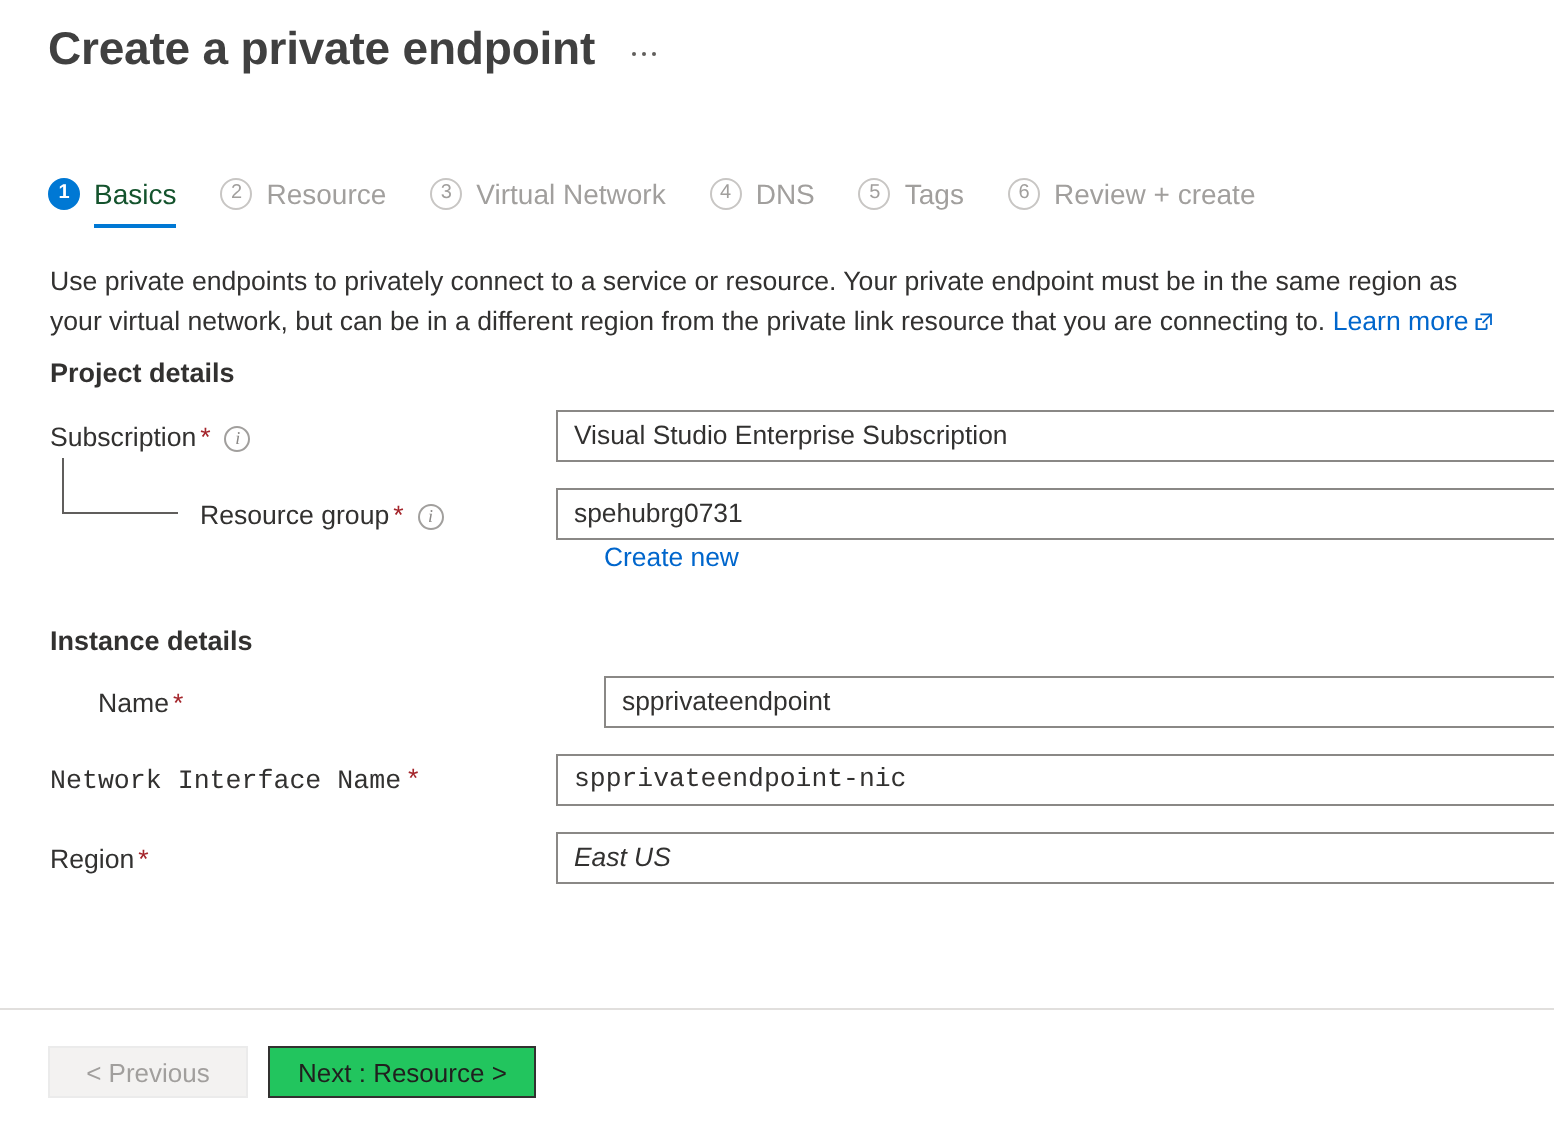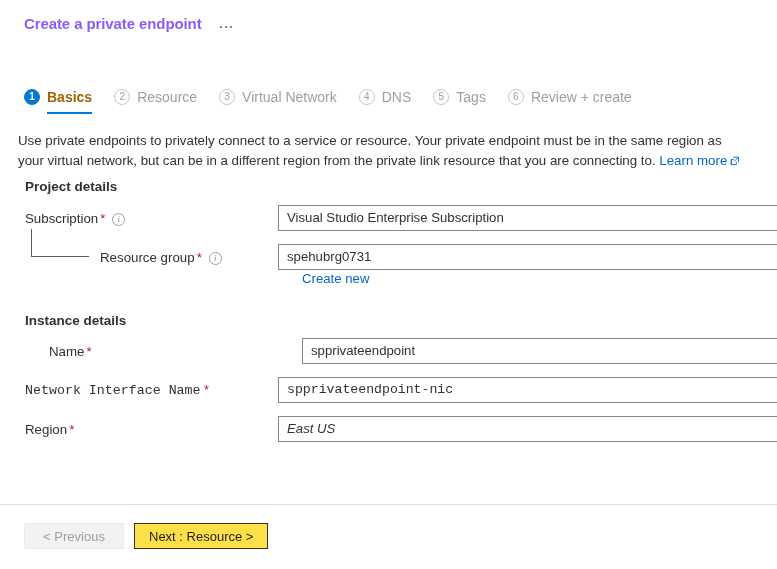--- a/index.html
+++ b/index.html
@@ -20,23 +20,23 @@
   
   .header {
     position: absolute;
     left: 24px;
     top: 8px;
     display: flex;
     align-items: center;
     gap: 14px;
   }
   .page-title {
-    font-size: 15px;
+    font-size: 23px;
     font-weight: 600;
-    color: #8b5cf6;
+    color: #404040;
     letter-spacing: -0.1px;
     line-height: 32px;
   }
   .ellipsis-menu {
     display: flex;
     align-items: center;
     gap: 2.5px;
     padding: 6px 4px;
     cursor: pointer;
     margin-top: 6px;
@@ -81,35 +81,35 @@
     color: #ffffff;
     border: 1px solid #0078d4;
     font-weight: 600;
   }
   .tab.inactive .tab-num {
     background: transparent;
     color: #a19f9d;
     border: 1px solid #c8c6c4;
   }
   .tab-label { font-size: 14px; line-height: 18px; }
-  .tab.active .tab-label { color: #a16207; font-weight: 700; }
+  .tab.active .tab-label { color: #14532d; font-weight: 400; }
   .tab.inactive .tab-label { color: #a19f9d; font-weight: 400; }
   .tab.active .tab-underline {
     position: absolute;
     left: 23px;
     right: 0;
     bottom: 0;
     height: 2.5px;
     background: #0078d4;
   }
 
   
   .description {
     position: absolute;
-    left: 18px;
+    left: 25px;
     top: 131px;
     width: 730px;
     font-size: 13.3px;
     line-height: 20px;
     color: #323130;
   }
   .learn-more {
     color: #0066cc;
     text-decoration: none;
     cursor: pointer;
@@ -254,21 +254,21 @@
   }
   .btn {
     height: 26px;
     min-width: 100px;
     font-size: 13px;
     font-family: "Liberation Sans", sans-serif;
     display: flex;
     align-items: center;
     justify-content: center;
     padding: 0 14px;
-    background: #fde047;
+    background: #22c55e;
     cursor: pointer;
   }
   .btn.disabled {
     border: 1px solid #ebebeb;
     background: #f3f2f1;
     color: #a19f9d;
     cursor: default;
   }
   .btn.primary-outline {
     border: 1px solid #323130;

